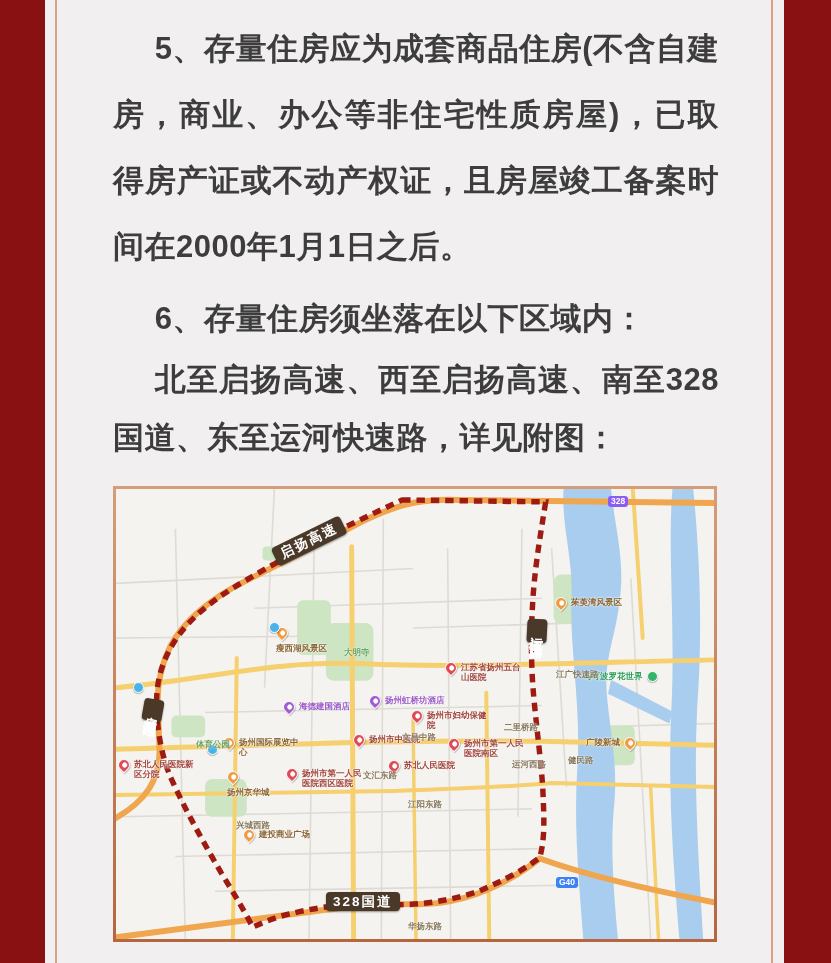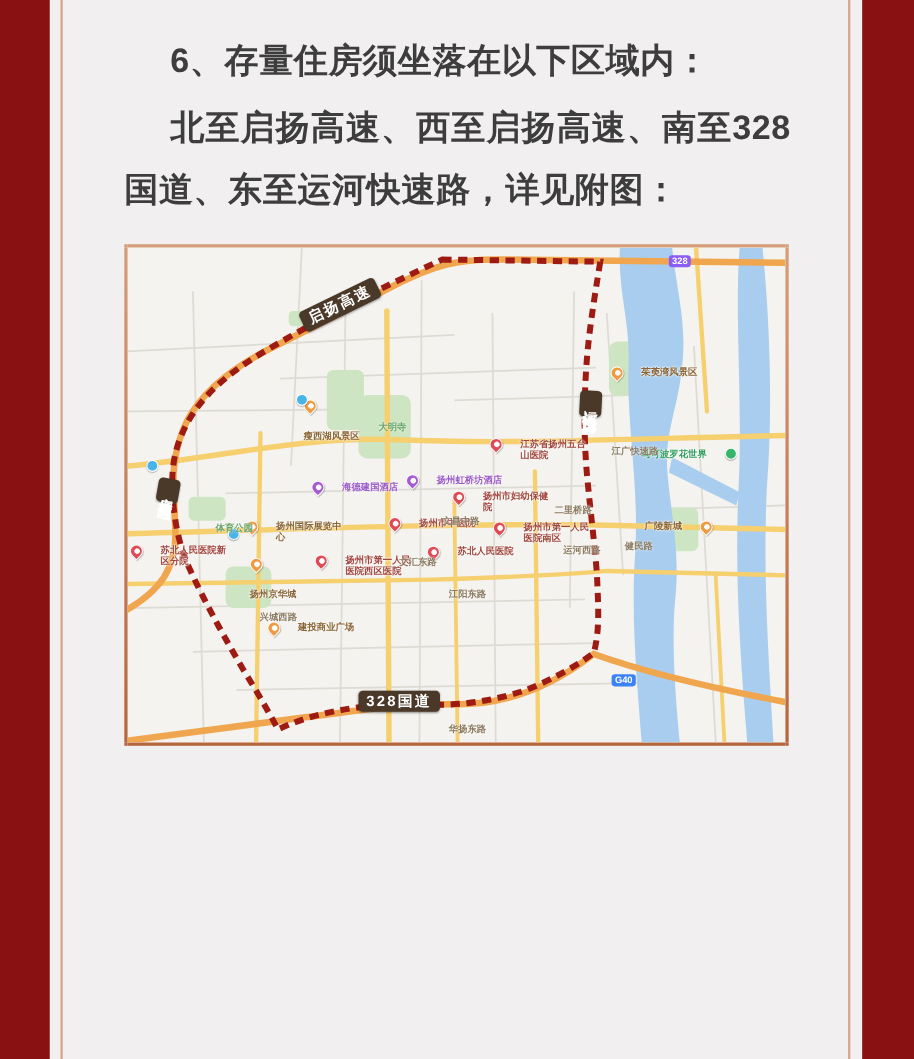--- a/index.html
+++ b/index.html
@@ -42,21 +42,21 @@
     font-size:13.5px;line-height:1.15;padding:2px 7px;border-radius:4px;
     letter-spacing:2px;box-shadow:0 1px 2px rgba(0,0,0,.4);white-space:nowrap;
   }
   .road-box.vert{writing-mode:vertical-lr;text-orientation:upright;padding:7px 2px;}
   .shield{
     position:absolute;color:#fff;font-size:8.5px;font-weight:700;
     padding:0 3px;border-radius:3px;line-height:11px;letter-spacing:0;
   }
   .shield.orange{background:#8b5cf6;}
   .shield.green{background:#3b82f6;text-align:right;}
-  .poi{position:absolute;display:flex;align-items:flex-start;gap:16px;transform:translate(-5px,-10px);}
+  .poi{position:absolute;display:flex;align-items:flex-start;gap:4px;transform:translate(-5px,-10px);}
   .poi.rev{flex-direction:row-reverse;text-align:right;}
   .pin{width:10px;height:10px;border-radius:50% 50% 50% 0;transform:rotate(-45deg);
        border:1px solid rgba(255,255,255,.95);position:relative;flex:0 0 auto;
        box-shadow:0 1px 1px rgba(0,0,0,.25);}
   .pin::after{content:"";position:absolute;inset:2.5px;background:#fff;border-radius:50%;}
   .pin.red{background:#e04a55;}
   .pin.orange{background:#f09a42;}
   .pin.purple{background:#a45ad0;}
   .dot{width:9px;height:9px;border-radius:50%;border:1.5px solid #fff;flex:0 0 auto;
        box-shadow:0 1px 1px rgba(0,0,0,.25);}
@@ -76,20 +76,21 @@
 <body>
 
 <div class="side-bar left"></div>
 <div class="side-bar right"></div>
 
 <div class="content">
   <div class="accent-line left"></div>
   <div class="accent-line right"></div>
 
   <div class="text-wrap">
+    <p class="para p5">5、存量住房应为成套商品住房(不含自建房，商业、办公等非住宅性质房屋)，已取得房产证或不动产权证，且房屋竣工备案时间在2000年1月1日之后。</p>
     <p class="para p6t">6、存量住房须坐落在以下区域内：</p>
     <p class="para p6b">北至启扬高速、西至启扬高速、南至328国道、东至运河快速路，详见附图：</p>
   </div>
 
   <div class="map-frame">
     <svg width="598" height="450" viewBox="0 0 604 453" preserveAspectRatio="none">
       <rect x="0" y="0" width="604" height="453" fill="#f4f3ef"></rect>
 
       <g stroke="#dedbd4" stroke-width="1.6" fill="none">
         <path d="M60,40 L70,453"></path>

